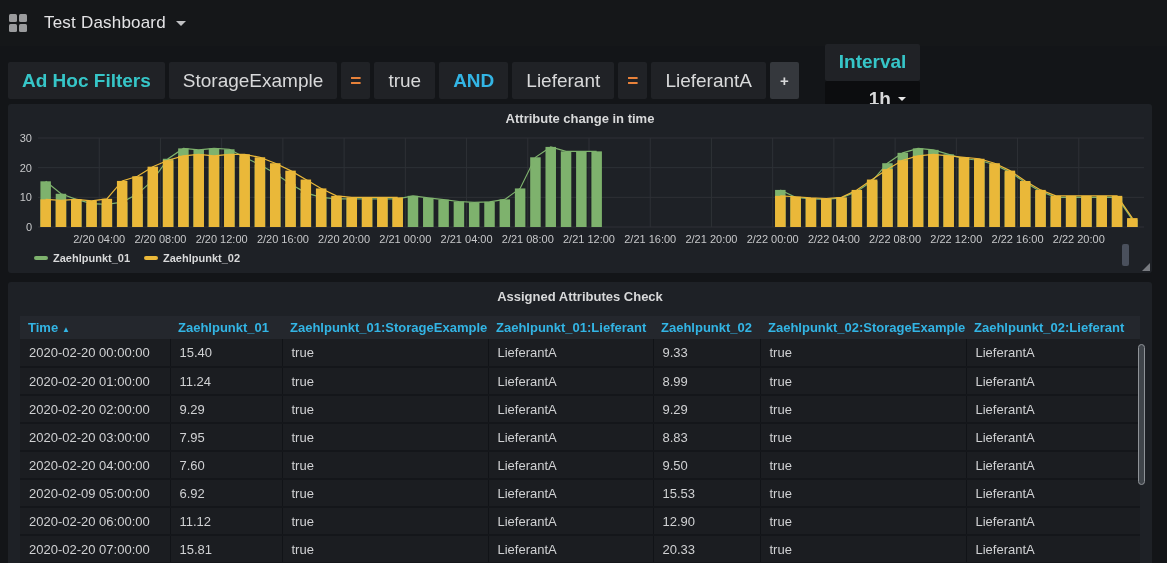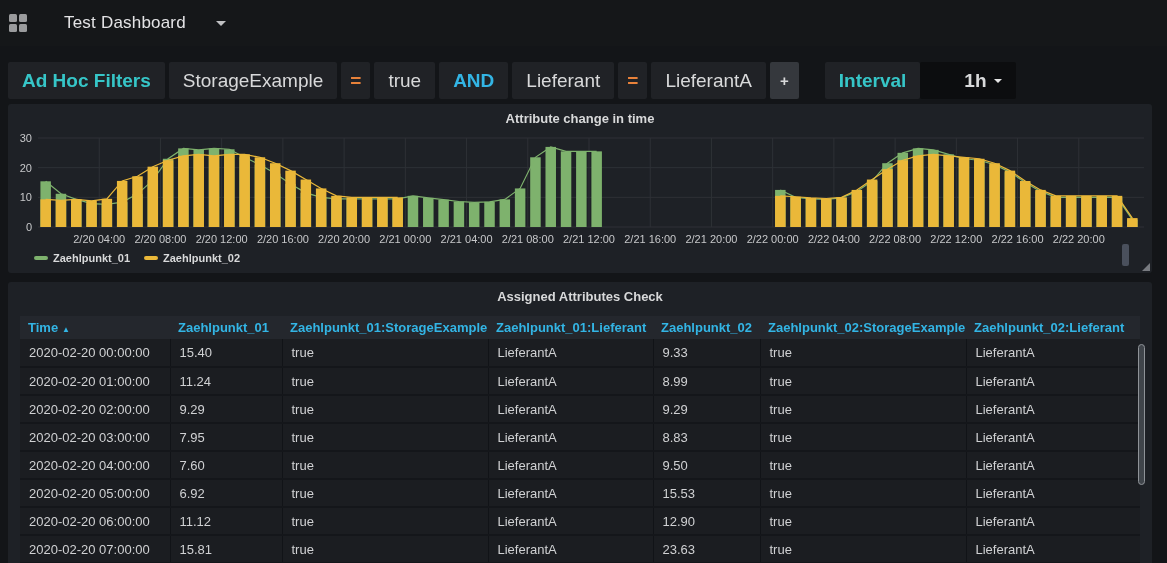--- a/index.html
+++ b/index.html
@@ -4,33 +4,33 @@
 <style>
   * { margin: 0; padding: 0; box-sizing: border-box; }
   html, body { width: 1167px; height: 563px; overflow: hidden; }
   body {
     background: #131518;
     font-family: "Liberation Sans", sans-serif;
     color: #d8d9da;
     position: relative;
   }
   
-  .topnav { height: 46px; display: flex; align-items: center; padding-left: 9px; background: #151719; gap: 20px; }
+  .topnav { height: 46px; display: flex; align-items: center; padding-left: 9px; background: #151719; }
   .grid-icon { display: grid; grid-template-columns: 8px 8px; grid-template-rows: 8px 8px; gap: 2px; margin-right: 17px; }
   .grid-icon span { background: #9a9b9d; border-radius: 1.5px; }
   .dash-title { font-size: 17px; font-weight: 400; color: #e3e3e5; letter-spacing: .2px; }
   .caret { display: inline-block; width: 0; height: 0; border-left: 5px solid transparent; border-right: 5px solid transparent; border-top: 5px solid #c0c1c3; margin-left: 10px; vertical-align: middle; }
   
   .submenu { display: flex; align-items: center; padding: 0 8px; margin-top: 16px; height: 37px; }
   .chip { background: #202226; height: 37px; display: flex; align-items: center; padding: 0 14px; margin-right: 4px; font-size: 19px; font-weight: 500; color: #d8d9da; border-radius: 2px; cursor: pointer; }
   .chip.teal { color: #36c6c8; font-weight: 700; }
   .chip.op { color: #e8823a; font-weight: 700; padding: 0 9px; }
   .chip.conj { color: #33b5e5; font-weight: 700; }
   .chip.add { background: #35383d; font-weight: 700; font-size: 15px; padding: 0 10px; }
-  .interval-group { display: flex; margin-left: 22px; }
+  .interval-group { display: flex; margin-left: 22px; flex-direction: column; }
   .interval-group .chip { margin-right: 0; }
   .chip.dd { background: #0c0d0f; font-weight: 700; padding-left: 44px; }
   .chip.dd .caret { border-top-color: #e6e6e6; margin-left: 7px; border-left-width: 4px; border-right-width: 4px; border-top-width: 4px; }
   
   .panel { position: absolute; left: 8px; width: 1144px; background: #1e2126; border-radius: 3px; }
   #chart-panel { top: 104px; height: 169px; }
   #table-panel { top: 282px; height: 346px; overflow: hidden; }
   .panel-title { text-align: center; font-size: 13px; font-weight: 700; color: #d8d9da; padding-top: 7px; height: 26px; cursor: pointer; }
   
   #chart-svg { display: block; margin-top: 0; }
@@ -320,21 +320,21 @@
           <tr>
             <td>2020-02-20 04:00:00</td>
             <td>7.60</td>
             <td>true</td>
             <td>LieferantA</td>
             <td>9.50</td>
             <td>true</td>
             <td>LieferantA</td>
           </tr>
           <tr>
-            <td>2020-02-20 05:00:00</td>
+            <td>2020-02-09 05:00:00</td>
             <td>6.92</td>
             <td>true</td>
             <td>LieferantA</td>
             <td>15.53</td>
             <td>true</td>
             <td>LieferantA</td>
           </tr>
           <tr>
             <td>2020-02-20 06:00:00</td>
             <td>11.12</td>
@@ -342,21 +342,21 @@
             <td>LieferantA</td>
             <td>12.90</td>
             <td>true</td>
             <td>LieferantA</td>
           </tr>
           <tr>
             <td>2020-02-20 07:00:00</td>
             <td>15.81</td>
             <td>true</td>
             <td>LieferantA</td>
-            <td>23.63</td>
+            <td>20.33</td>
             <td>true</td>
             <td>LieferantA</td>
           </tr>
         </tbody>
     </table>
   </div>
   <div class="table-scroll-thumb"></div>
 </div>
 
 </body></html>

